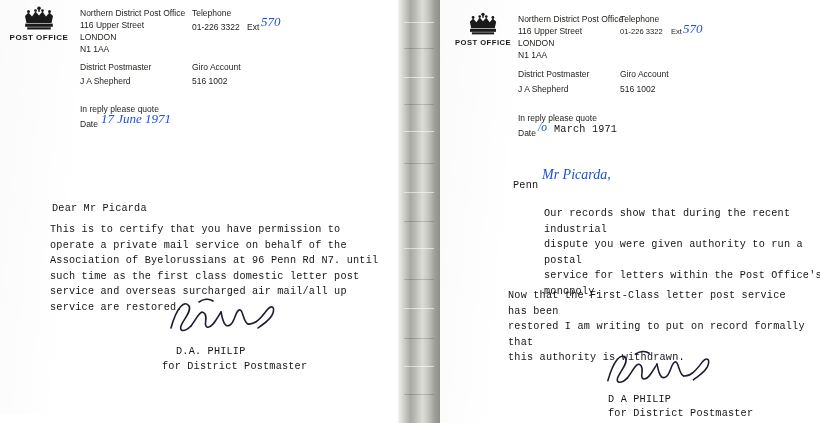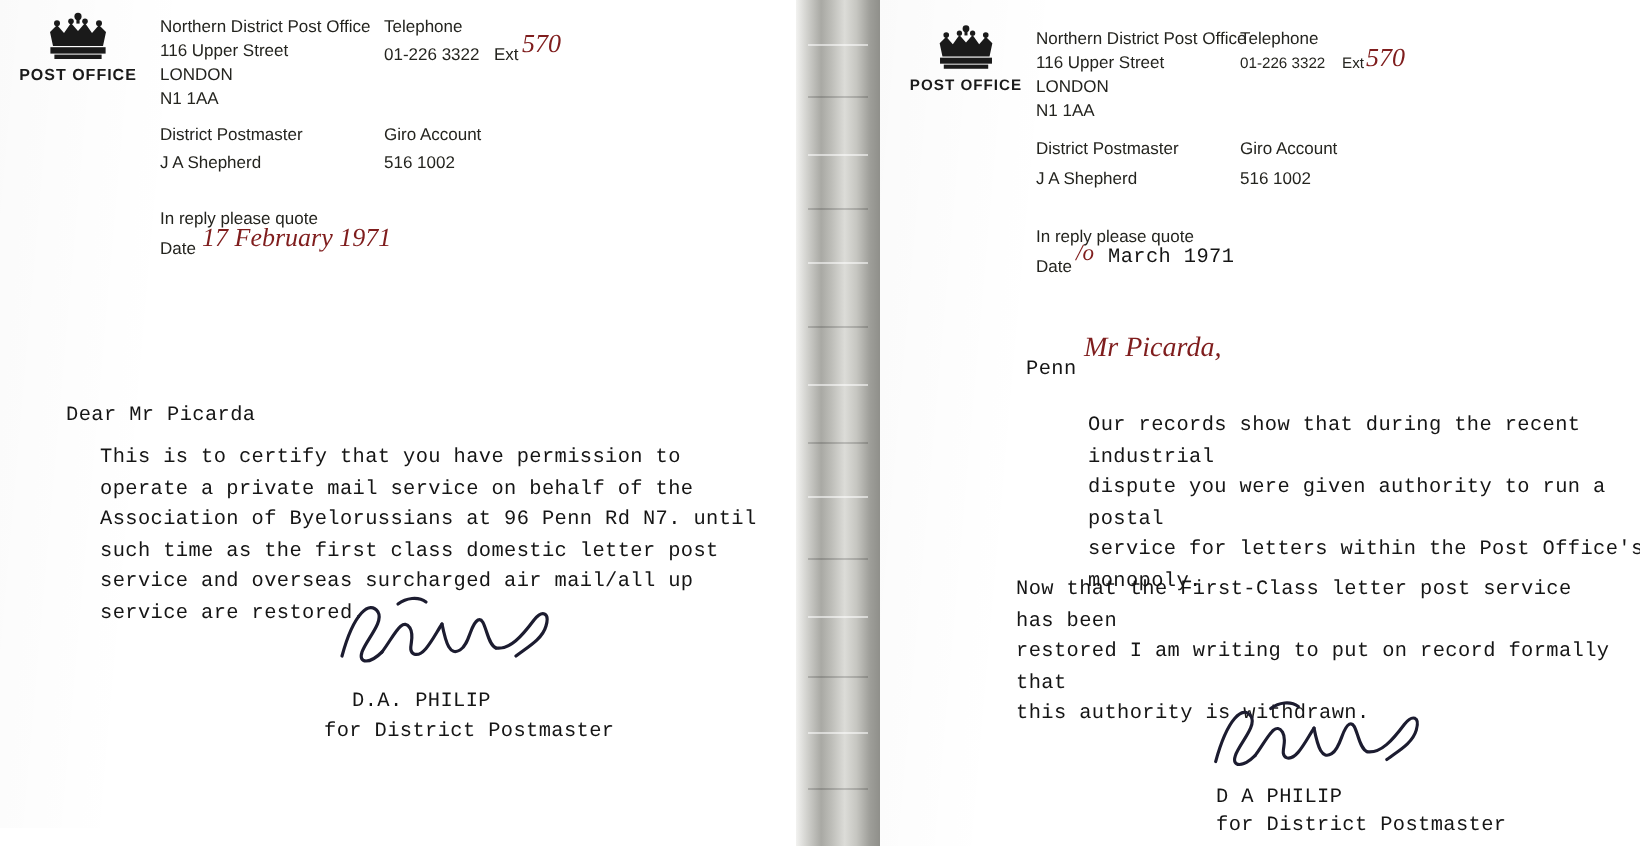--- a/index.html
+++ b/index.html
@@ -91,21 +91,21 @@
     letter-spacing: 0.2px;
     color: #151515;
     white-space: pre-line;
   }
 
   
   .hand {
     font-family: "Liberation Serif", serif;
     font-style: italic;
     font-size: 13px;
-    color: #7f1d1d;
+    color: #1d4ed8;
   }
   .hand.small { font-size: 11.5px; }
 
   
   .sig { position: absolute; }
 </style>
 </head>
 <body>
 
 <div id="page">
@@ -142,24 +142,24 @@
     <div class="abs printed" style="left:247px; top:21px;">Ext</div>
     <div class="abs hand" style="left:261px; top:14px;">570</div>
 
     <div class="abs printed" style="left:80px; top:61px;">District Postmaster</div>
     <div class="abs printed" style="left:80px; top:75px;">J A Shepherd</div>
     <div class="abs printed" style="left:192px; top:61px;">Giro Account</div>
     <div class="abs printed" style="left:192px; top:75px;">516 1002</div>
 
     <div class="abs printed" style="left:80px; top:103px;">In reply please quote</div>
     <div class="abs printed" style="left:80px; top:118px;">Date</div>
-    <div class="abs hand" style="left:101px; top:111px;">17 February 1971</div>
-
-
-    <div class="abs typed" style="left:33px; top:201px;">Dear Mr Picarda</div>
+    <div class="abs hand" style="left:101px; top:111px;">17 June 1971</div>
+
+
+    <div class="abs typed" style="left:52px; top:201px;">Dear Mr Picarda</div>
 
     <div class="abs typed" style="left:50px; top:222px; width:330px;">This is to certify that you have permission to
 operate a private mail service on behalf of the
 Association of Byelorussians at 96 Penn Rd N7. until
 such time as the first class domestic letter post
 service and overseas surcharged air mail/all up
 service are restored.</div>
 
     <div class="sig" style="left:163px; top:294px;">
       <svg width="120" height="44" viewBox="0 0 120 44" aria-hidden="true">

